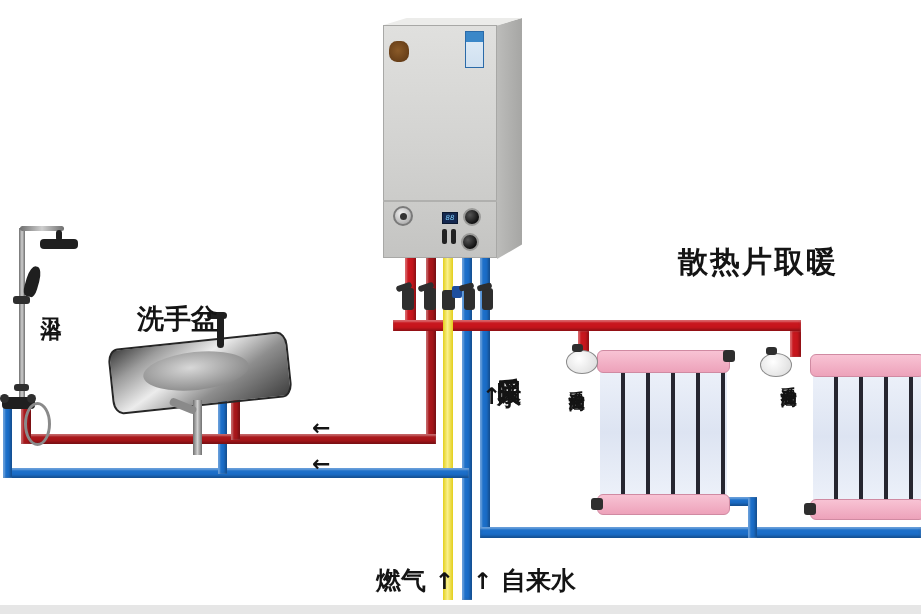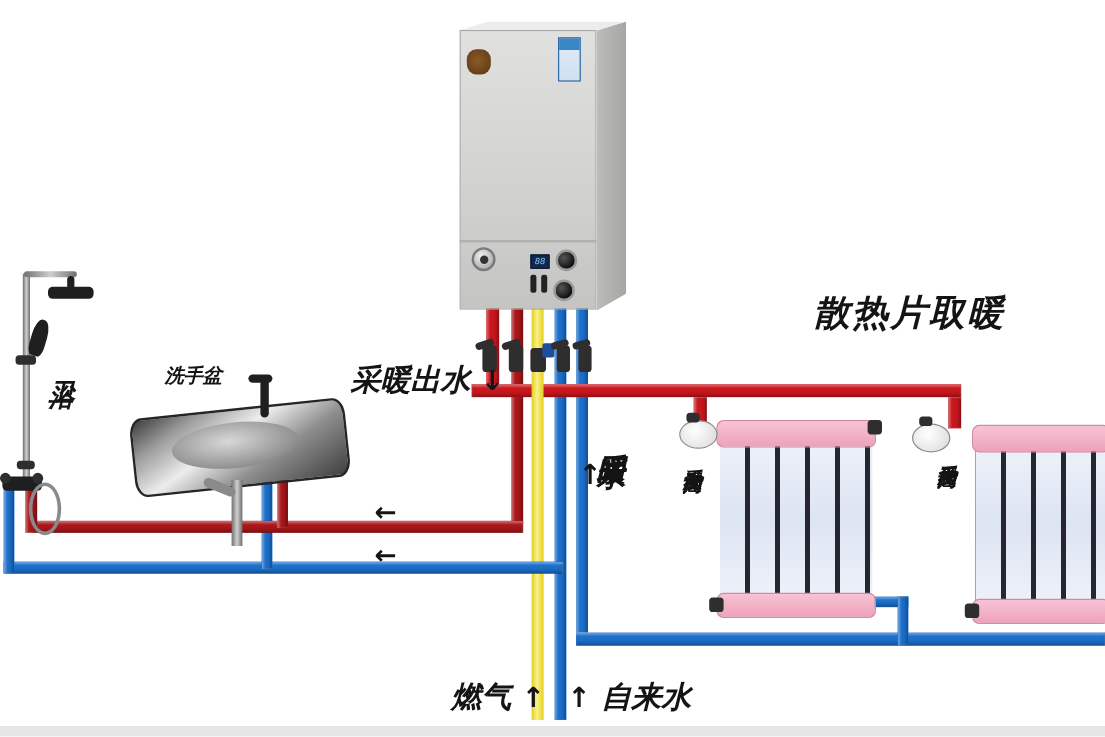--- a/index.html
+++ b/index.html
@@ -9,21 +9,21 @@
 
   
   .pv{box-shadow:inset 2px 0 2px rgba(255,255,255,.35), inset -2px 0 3px rgba(0,0,0,.3);}
   .ph{box-shadow:inset 0 2px 2px rgba(255,255,255,.35), inset 0 -2px 3px rgba(0,0,0,.3);}
   .red{background:#c8161d;}
   .dred{background:#a8161a;}
   .blue{background:#1b6ec9;}
   .yellow{background:linear-gradient(90deg,#e3cf1c 0%,#f9f08b 45%,#e3cf1c 100%);}
 
   
-  .lbl{position:absolute;font-weight:bold;white-space:nowrap;line-height:1.05;font-style:italic;}
+  .lbl{position:absolute;font-weight:bold;white-space:nowrap;line-height:1.05;}
   .vert{writing-mode:vertical-rl;text-orientation:upright;}
   .arrow{font-weight:900;}
 
   
   .boiler-front{background:linear-gradient(180deg,#e0e0de 0%,#d2d2d0 55%,#c4c4c2 100%);border:1px solid #a8a8a6;}
   .boiler-side{background:linear-gradient(90deg,#bcbcba,#a6a6a4);}
   .knob{border-radius:50%;background:radial-gradient(circle at 35% 35%,#555,#111 70%);border:2px solid #9a9a98;}
 
   
   .rad-header{background:linear-gradient(180deg,#f8c3d4,#eda2ba);border:1px solid #d08aa2;border-radius:6px;}
@@ -133,42 +133,38 @@
     <div class="rad-body" style="left:3px;top:14px;width:112px;height:141px;"></div>
     <div class="rad-header" style="left:0px;top:2px;width:115px;height:23px;"></div>
     <div class="rad-header" style="left:0px;top:147px;width:115px;height:21px;"></div>
     <div class="fit" style="left:-6px;top:151px;width:12px;height:12px;"></div>
   </div>
   <div class="valve" style="left:760px;top:353px;width:32px;height:24px;"></div>
   <div class="fit" style="left:766px;top:347px;width:11px;height:8px;"></div>
 
   <div class="lbl" style="left:678px;top:246px;font-size:30px;letter-spacing:2px;">散热片取暖</div>
 
-  <div class="lbl" style="left:292px;top:304px;font-size:25px;">
-    <span style="position:static;">采暖出水</span>
-    <span class="arrow" style="position:static;font-size:23px;">↓</span>
-  </div>
 
 
   <div style="left:480px;top:356px;width:50px;height:120px;">
     <span class="arrow lbl" style="left:2px;top:28px;font-size:23px;">↑</span>
     <span class="lbl vert" style="left:16px;top:2px;font-size:24px;letter-spacing:2px;">采暖回水</span>
   </div>
 
   <div class="lbl" style="left:376px;top:568px;font-size:25px;">
     <span style="position:static;">燃气</span>
     <span class="arrow" style="position:static;font-size:23px;">↑</span>
   </div>
 
   <div class="lbl" style="left:473px;top:568px;font-size:25px;">
     <span class="arrow" style="position:static;font-size:23px;">↑</span>
     <span style="position:static;margin-top:44px;">自来水</span>
   </div>
 
-  <div class="lbl" style="left:137px;top:305px;font-size:16px;">洗手盆</div>
+  <div class="lbl" style="left:137px;top:305px;font-size:27px;">洗手盆</div>
 
   <div class="lbl vert" style="left:40px;top:301px;font-size:21px;letter-spacing:2px;">卫浴</div>
 
   <div class="lbl vert" style="left:568px;top:378px;font-size:16px;letter-spacing:1px;">手动温控阀</div>
   <div class="lbl vert" style="left:780px;top:374px;font-size:16px;letter-spacing:1px;">手动温控阀</div>
 
   <div class="lbl arrow" style="left:312px;top:416px;font-size:22px;">←</div>
   <div class="lbl arrow" style="left:312px;top:452px;font-size:22px;">←</div>
 
   <div style="left:0px;top:605px;width:921px;height:9px;background:#e6e6e6;"></div>

